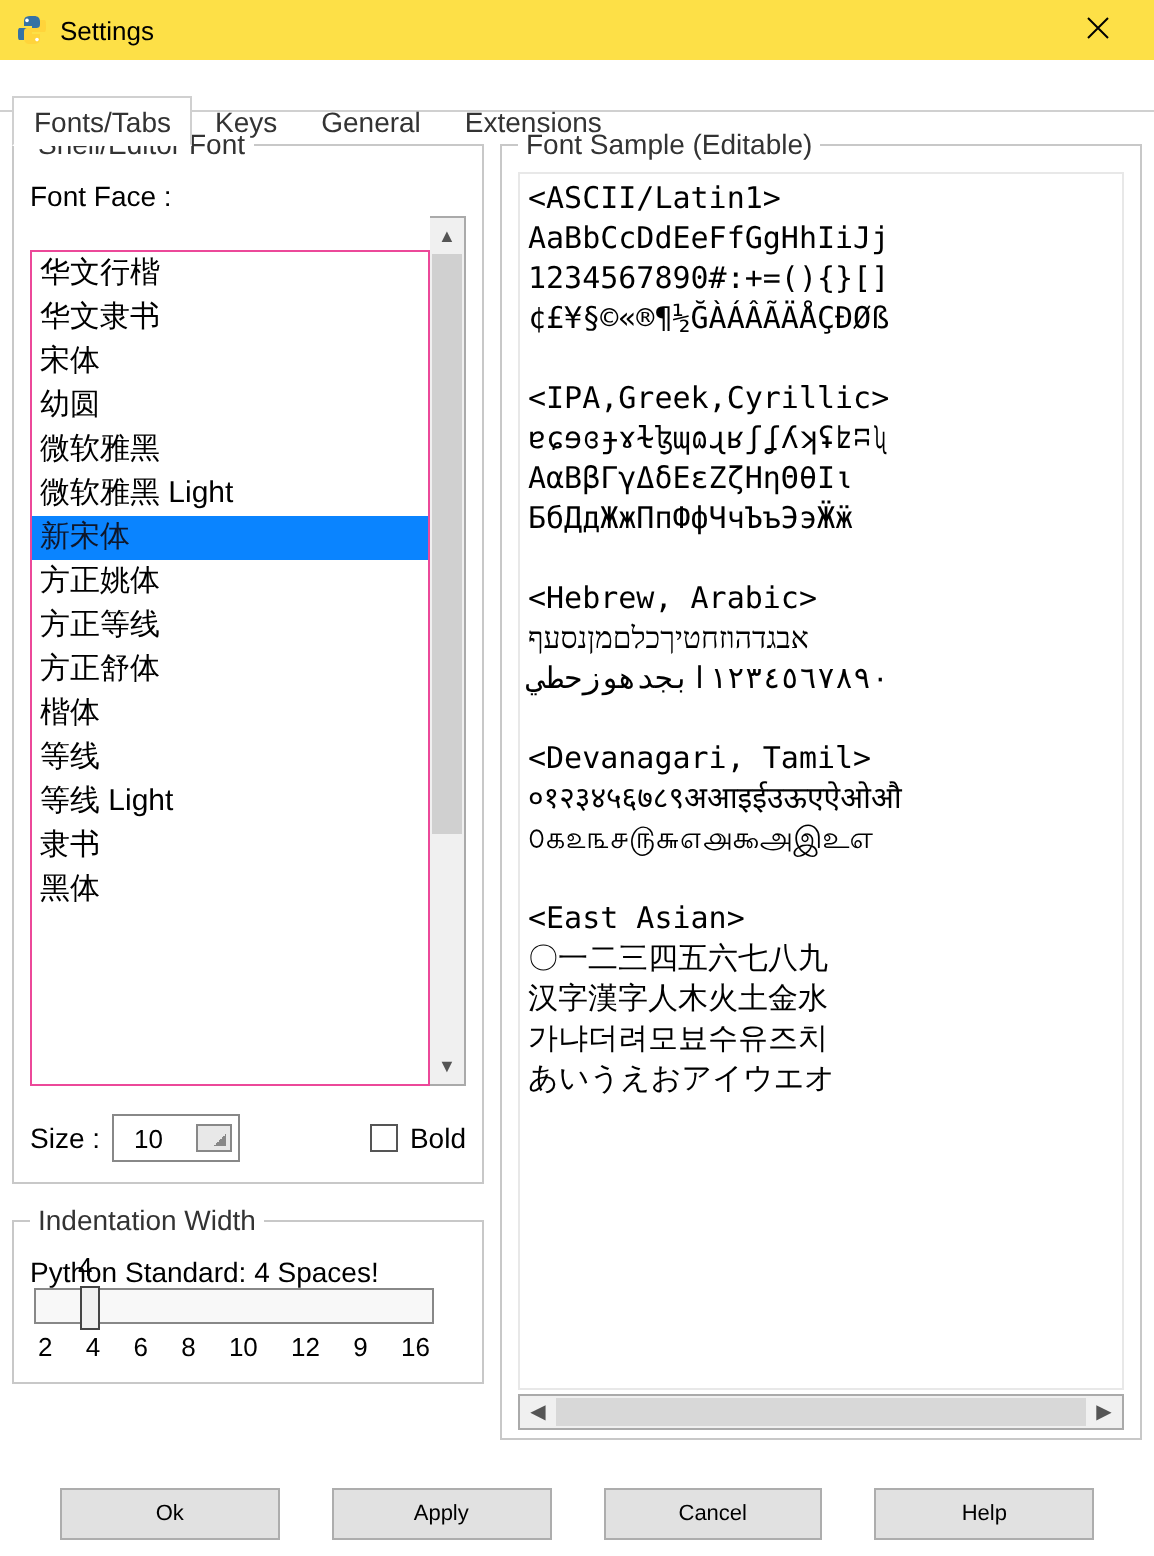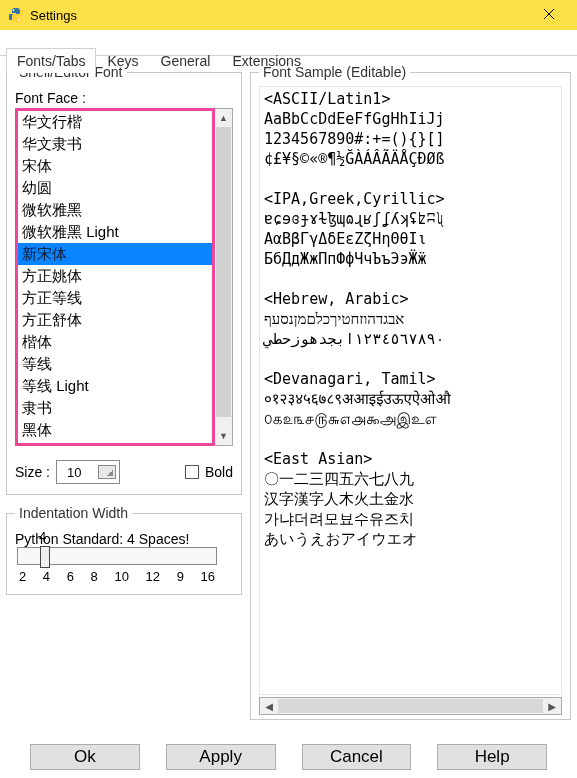--- a/index.html
+++ b/index.html
@@ -73,25 +73,26 @@
     font-size: 14px;
     color: #333;
     padding: 0 4px;
   }
   .label { font-size: 14px; margin: 4px 0 2px; }
   .fontlist-wrap {
     display:flex;
   }
   .fontlist {
     flex:1;
-    border: 3px solid #ec4899;
-    height: 338px;
+    border: 1px solid #ec4899;
+    height: 418px;
     overflow-y: auto;
     background: #fff;
     font-size: 15px;
+    margin-top: 17px;
   }
   .fontlist .item {
     padding: 0px 4px;
     line-height: 22px;
     white-space: nowrap;
     cursor: pointer;
   }
   .fontlist .item.selected {
     background: #0a84ff;
     color: #0f172a;
@@ -182,21 +183,21 @@
     display: flex;
     gap: 26px;
     padding: 0 30px;
     justify-content: center;
   }
   .buttons button {
     flex:1;
     height: 26px;
     border: 1px solid #adadad;
     background: #e1e1e1;
-    font-size: 17px;
+    font-size: 11px;
     cursor:pointer;
   }
 </style>
 </head>
 <body>
 
 <div class="titlebar">
   <span class="icon">
     <svg viewBox="0 0 16 16" width="16" height="16">
       <path d="M7 1 C4 1 4 3 4 4 L4 6 L8 6 L8 7 L2 7 C1 7 1 8 1 10 C1 12 1 13 2 13 L4 13 L4 11 C4 9 5 9 7 9 L10 9 C12 9 12 8 12 6 L12 4 C12 2 11 1 9 1 Z" fill="#3572A5"></path>

